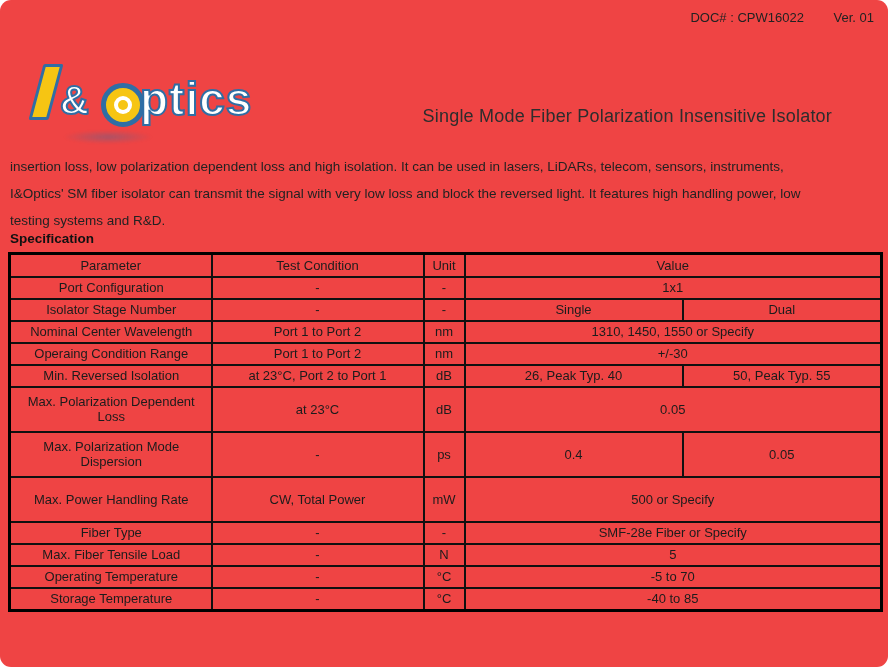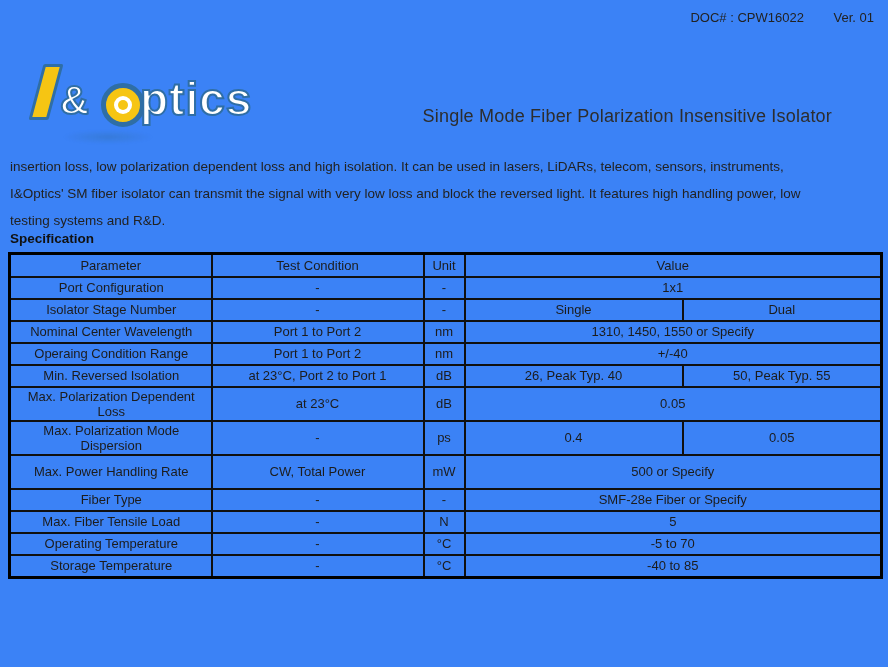--- a/index.html
+++ b/index.html
@@ -1,18 +1,18 @@
 <!DOCTYPE html>
 <html><head>
 <meta charset="utf-8">
 <style>
   html,body{margin:0;padding:0;background:#fff;}
   .page{
-    position:relative;width:888px;height:667px;background:#3b82f6;
-    font-family:"Liberation Sans","DejaVu Sans",sans-serif;color:#1c1c1c;overflow:hidden;
+    position:relative;width:888px;height:667px;background:#ef4444;
+    font-family:"Liberation Sans","DejaVu Sans",sans-serif;color:#1c1c1c;overflow:hidden;border-radius:11px;
   }
   
   .doc-header{position:absolute;top:10px;right:14px;font-size:13px;color:#222;}
   .doc-header .ver{margin-left:26px;}
 
   
   .logo{position:absolute;left:8px;top:56px;width:232px;height:92px;}
   .logo-bar{
     position:absolute;left:28px;top:8px;width:14px;height:50px;
     background:#f6c513;border:3px solid #2f6ea5;border-radius:2px;
@@ -61,21 +61,21 @@
     border-collapse:collapse;table-layout:fixed;font-size:13px;color:#1c1c1c;
     border:3px solid #000;
   }
   .spec-table th,.spec-table td{
     border:2px solid #101010;padding:0 4px;text-align:center;vertical-align:middle;
     font-weight:normal;overflow:hidden;
   }
   .spec-table td.p{text-align:center;padding-left:5px;}
   tr.h22{height:22px;}
   tr.h23{height:23px;}
-  tr.h45{height:34px;}
+  tr.h45{height:45px;}
 </style>
 </head>
 <body>
 
 <div class="page">
 
   <div class="doc-header">
     <span>DOC# : CPW16022</span>
     <span class="ver">Ver. 01</span>
   </div>
@@ -133,21 +133,21 @@
     <tr class="h22">
       <td class="p">Nominal Center Wavelength</td>
       <td>Port 1 to Port 2</td>
       <td>nm</td>
       <td colspan="2">1310, 1450, 1550 or Specify</td>
     </tr>
     <tr class="h22">
       <td class="p">Operaing Condition Range</td>
       <td>Port 1 to Port 2</td>
       <td>nm</td>
-      <td colspan="2">+/-40</td>
+      <td colspan="2">+/-30</td>
     </tr>
     <tr class="h22">
       <td class="p">Min. Reversed Isolation</td>
       <td>at 23°C, Port 2 to Port 1</td>
       <td>dB</td>
       <td>26, Peak Typ. 40</td>
       <td>50, Peak Typ. 55</td>
     </tr>
     <tr class="h45">
       <td class="p">Max. Polarization Dependent Loss</td>

